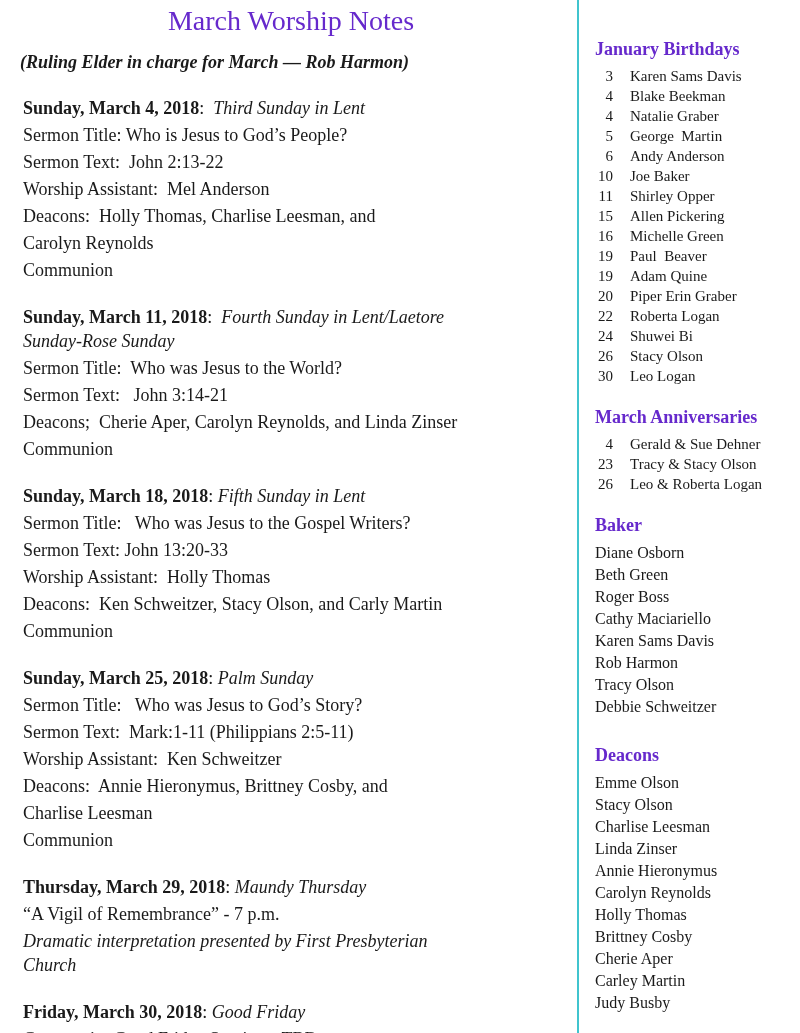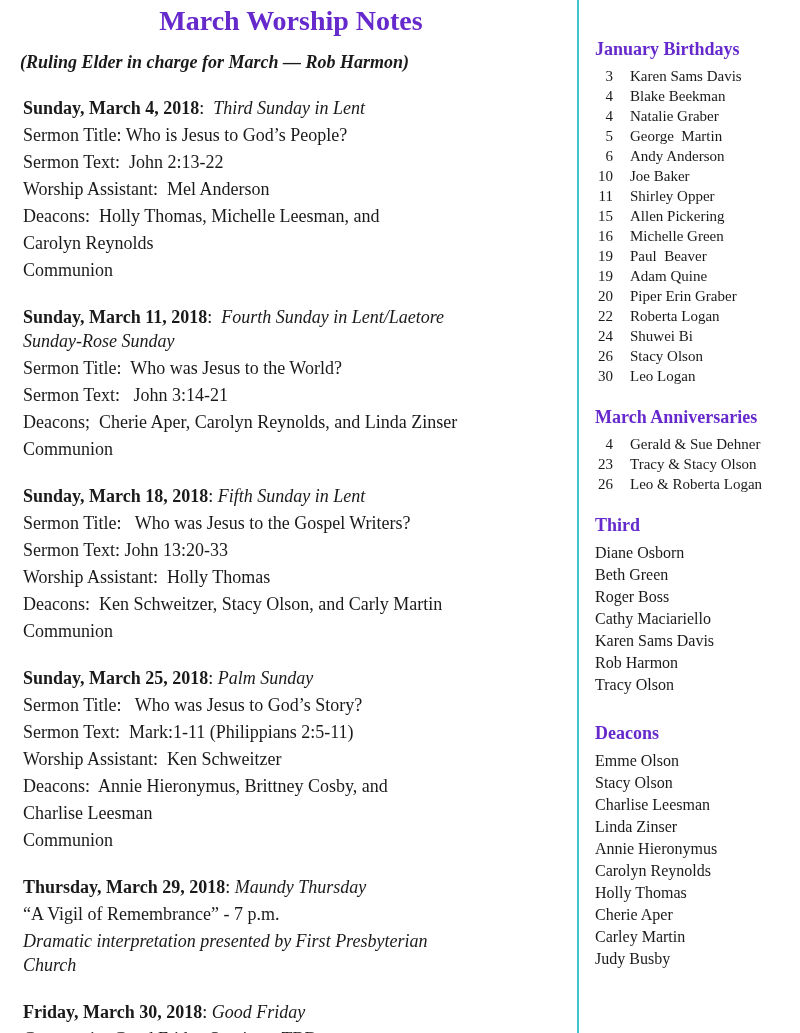--- a/index.html
+++ b/index.html
@@ -24,21 +24,21 @@
   .left-col {
     position: absolute;
     left: 20px;
     top: 0;
     width: 542px;
   }
   .page-title {
     margin: 4px 0 12px 0;
     font-size: 28px;
     line-height: 34px;
-    font-weight: bold;
+    font-weight: normal;
     text-align: center;
     color: var(--accent);
     white-space: pre-wrap;
   }
   .subtitle {
     margin: 0 0 22px 0;
     font-size: 18px;
     line-height: 24px;
     font-weight: bold;
     font-style: italic;
@@ -106,21 +106,21 @@
 
   <div class="left-col">
     <h1 class="page-title">March Worship Notes</h1>
     <p class="subtitle">(Ruling Elder in charge for March — Rob Harmon)</p>
     <div>
         <div class="service">
           <p class="line"><span class="b">Sunday, March 4, 2018</span><span>:  </span><span class="i">Third Sunday in Lent</span></p>
           <p class="line">Sermon Title: Who is Jesus to God’s People?</p>
           <p class="line">Sermon Text:  John 2:13-22</p>
           <p class="line">Worship Assistant:  Mel Anderson</p>
-          <p class="line">Deacons:  Holly Thomas, Michelle Leesman, and</p>
+          <p class="line">Deacons:  Holly Thomas, Charlise Leesman, and</p>
           <p class="line">Carolyn Reynolds</p>
           <p class="line">Communion</p>
         </div>
         <div class="service">
           <p class="line"><span class="b">Sunday, March 11, 2018</span><span>:  </span><span class="i">Fourth Sunday in Lent/Laetore
 Sunday-Rose Sunday</span></p>
           <p class="line">Sermon Title:  Who was Jesus to the World?</p>
           <p class="line">Sermon Text:   John 3:14-21</p>
           <p class="line">Deacons;  Cherie Aper, Carolyn Reynolds, and Linda Zinser</p>
           <p class="line">Communion</p>
@@ -184,42 +184,44 @@
     <section class="sb-section anniversaries">
       <h2 class="sb-heading">March Anniversaries</h2>
       <div>
           <div class="num-row"><span class="num">4</span><span class="nm">Gerald &amp; Sue Dehner</span></div>
           <div class="num-row"><span class="num">23</span><span class="nm">Tracy &amp; Stacy Olson</span></div>
           <div class="num-row"><span class="num">26</span><span class="nm">Leo &amp; Roberta Logan</span></div>
         </div>
     </section>
 
     <section class="sb-section elders">
-      <h2 class="sb-heading">Third</h2>
+      <h2 class="sb-heading">Baker</h2>
       <div>
           <p class="name-line">Diane Osborn</p>
           <p class="name-line">Beth Green</p>
           <p class="name-line">Roger Boss</p>
           <p class="name-line">Cathy Maciariello</p>
           <p class="name-line">Karen Sams Davis</p>
           <p class="name-line">Rob Harmon</p>
           <p class="name-line">Tracy Olson</p>
+          <p class="name-line">Debbie Schweitzer</p>
         </div>
     </section>
 
     <section class="sb-section deacons">
       <h2 class="sb-heading">Deacons</h2>
       <div>
           <p class="name-line">Emme Olson</p>
           <p class="name-line">Stacy Olson</p>
           <p class="name-line">Charlise Leesman</p>
           <p class="name-line">Linda Zinser</p>
           <p class="name-line">Annie Hieronymus</p>
           <p class="name-line">Carolyn Reynolds</p>
           <p class="name-line">Holly Thomas</p>
+          <p class="name-line">Brittney Cosby</p>
           <p class="name-line">Cherie Aper</p>
           <p class="name-line">Carley Martin</p>
           <p class="name-line">Judy Busby</p>
         </div>
     </section>
 
   </div>
 
 </div>
 

